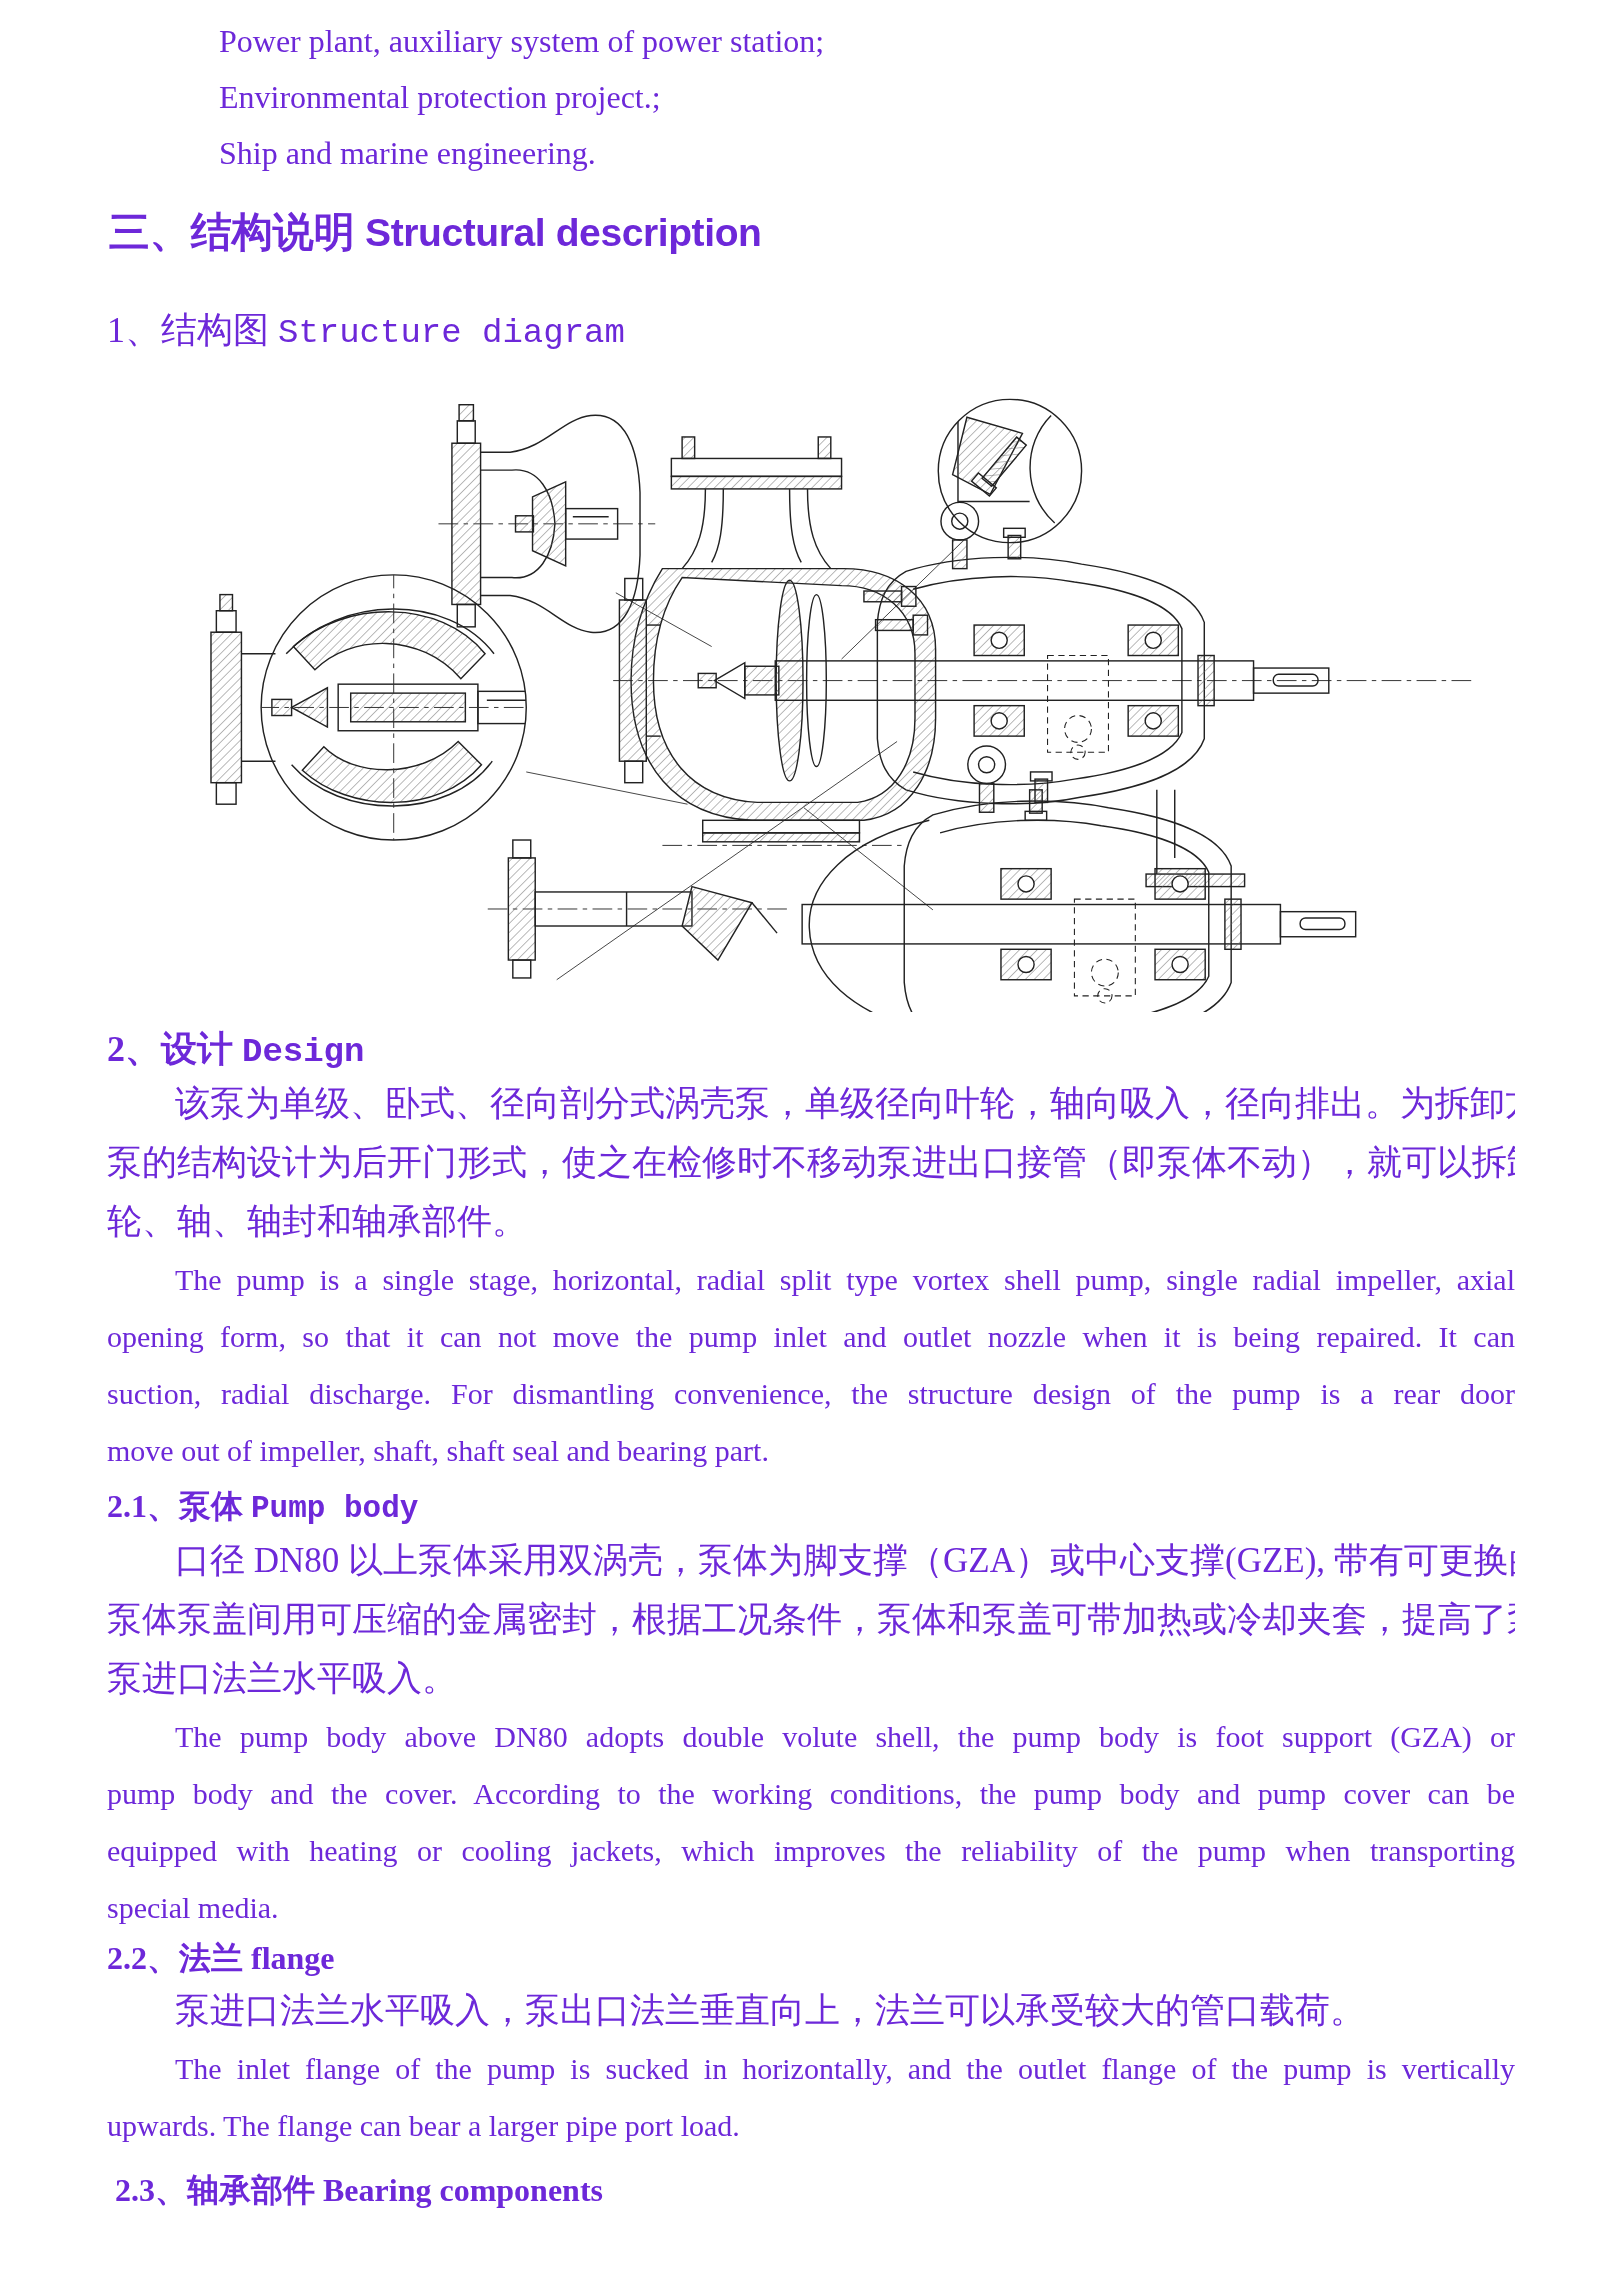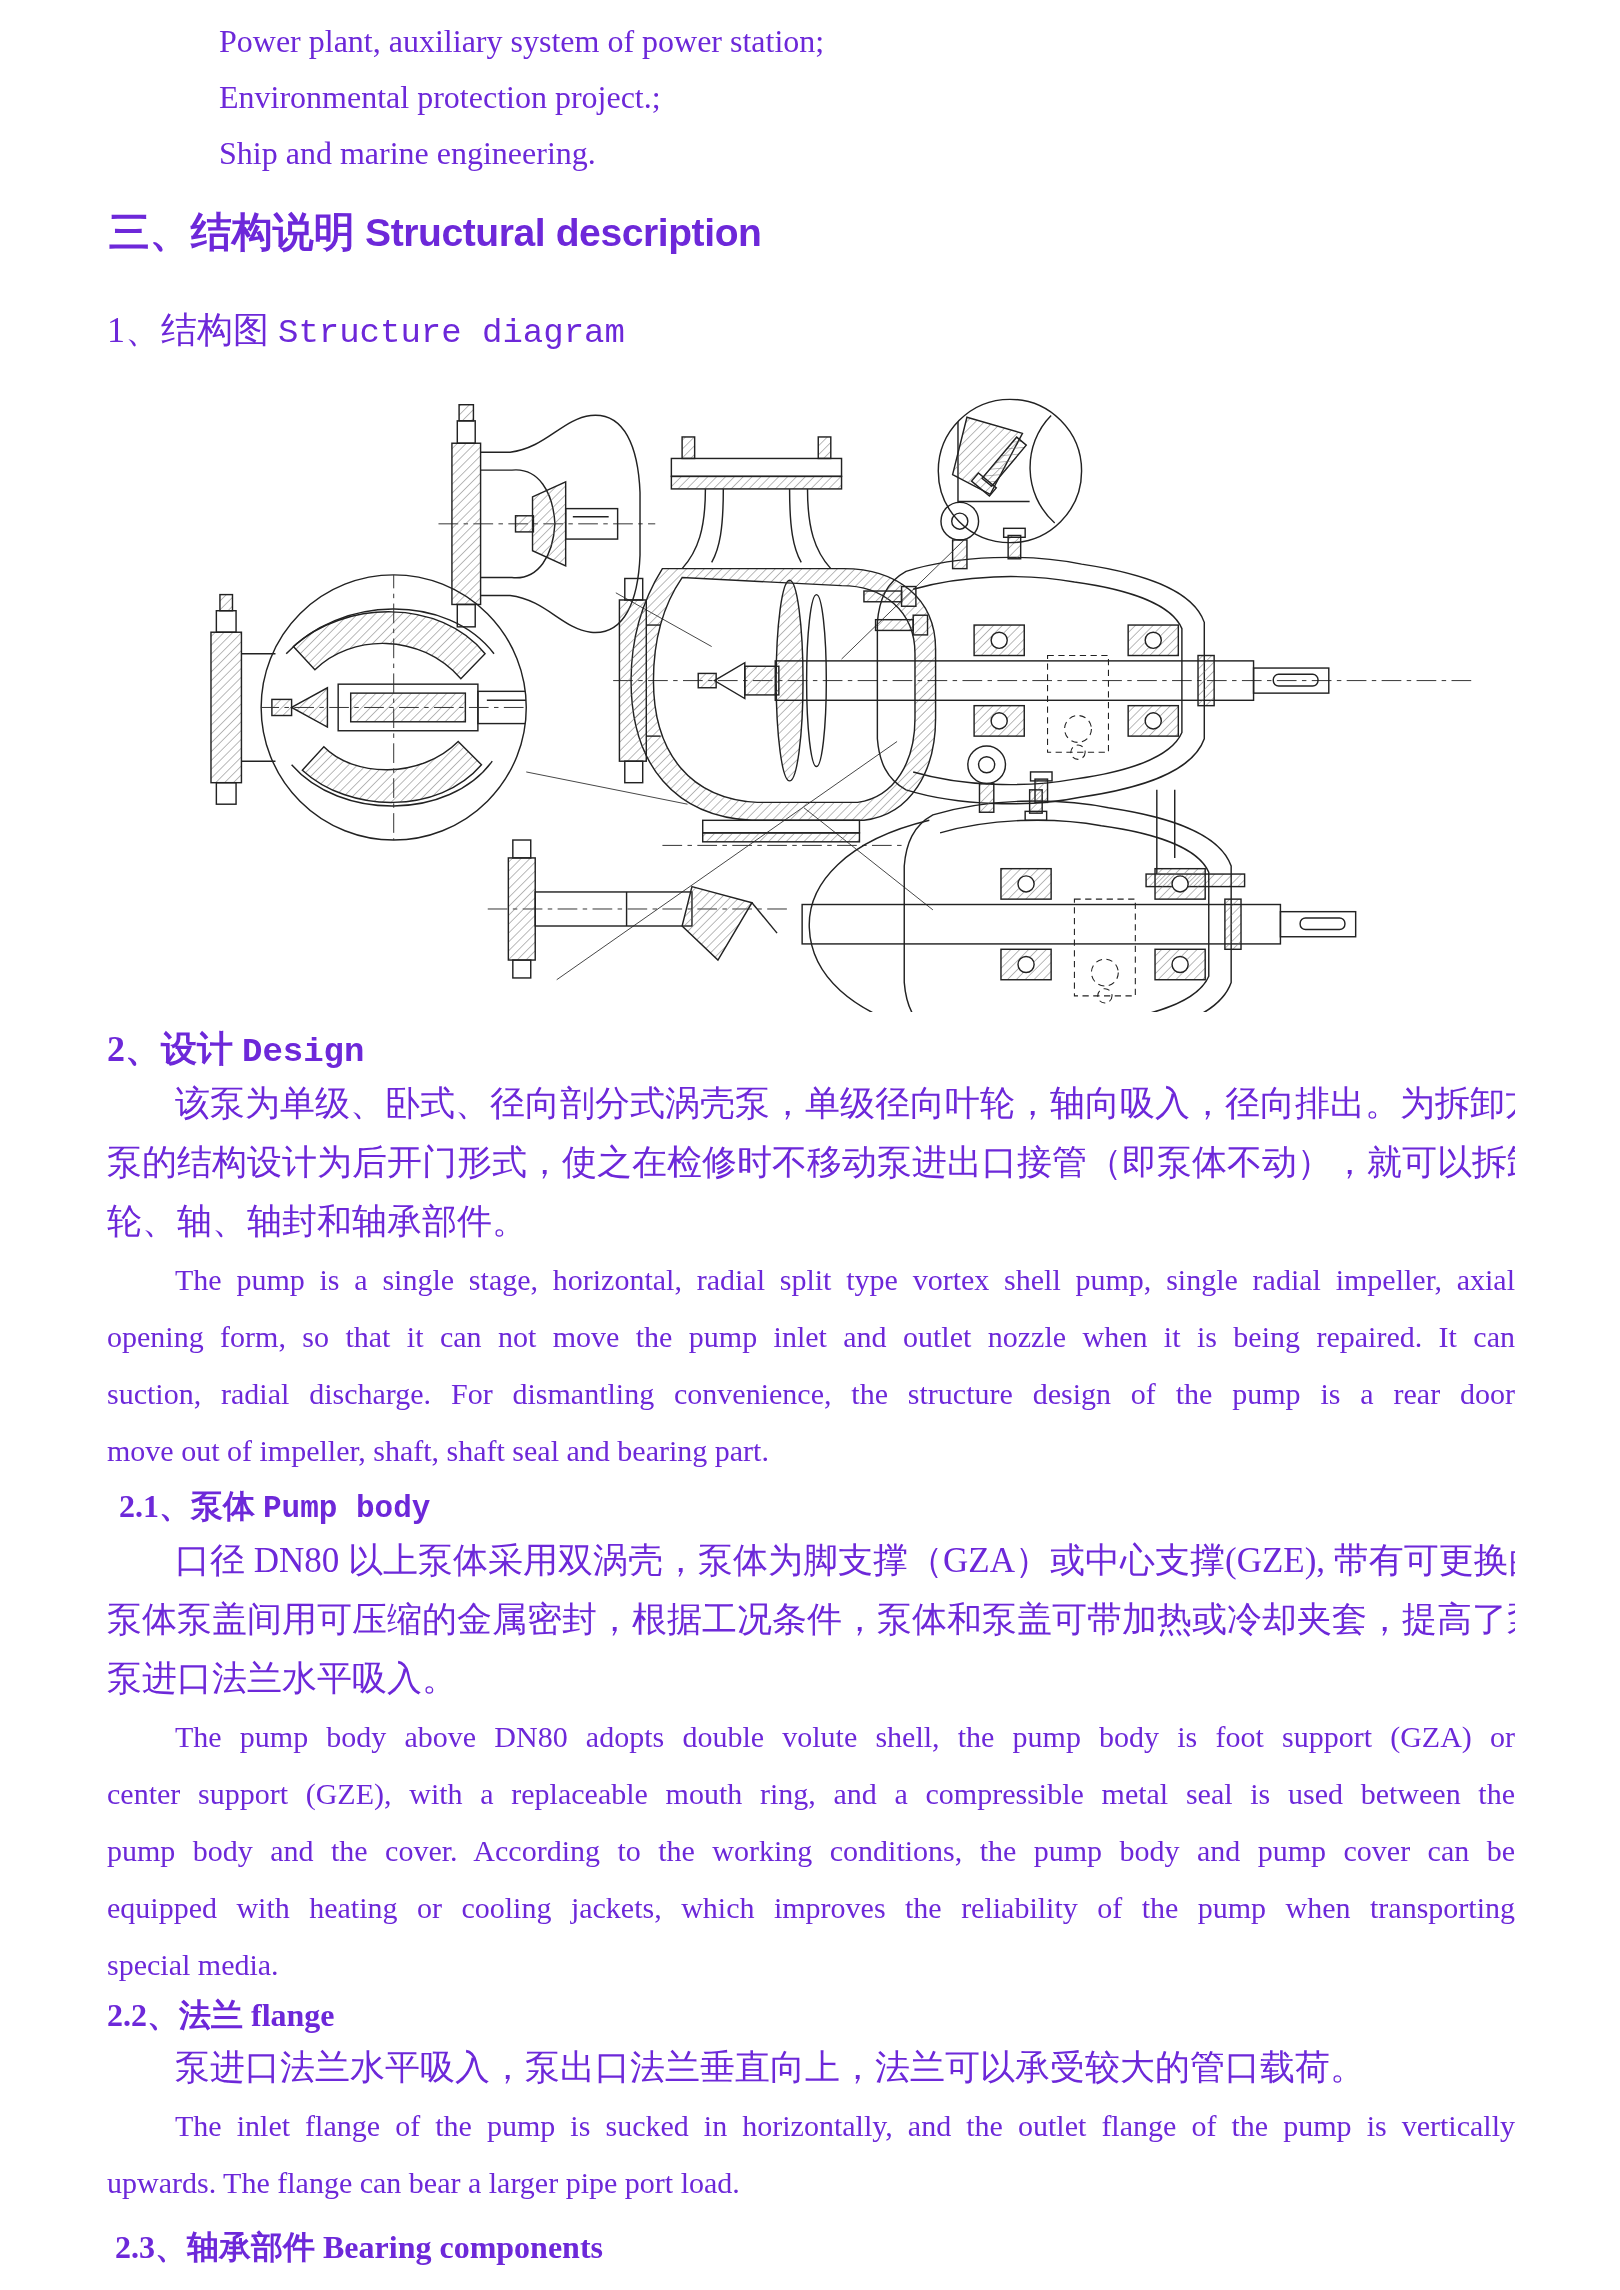--- a/index.html
+++ b/index.html
@@ -222,34 +222,33 @@
       <div class="line last">轮、轴、轴封和轴承部件。</div>
     </div>
 
     <div class="enp">
       <div class="line ind">The pump is a single stage, horizontal, radial split type vortex shell pump, single radial impeller, axial</div>
       <div class="line">opening form, so that it can not move the pump inlet and outlet nozzle when it is being repaired. It can</div>
       <div class="line">suction, radial discharge. For dismantling convenience, the structure design of the pump is a rear door</div>
       <div class="line last">move out of impeller, shaft, shaft seal and bearing part.</div>
     </div>
 
-    <div class="h3" style="margin-top:5.4px;margin-left:12px;">
+    <div class="h3" style="margin-top:5.4px;">
       <span>2.1、</span><span class="zh">泵体</span>
       <span class="en-mono">Pump body</span>
     </div>
 
     <div class="zhp">
       <div class="line ind">口径 DN80 以上泵体采用双涡壳，泵体为脚支撑（GZA）或中心支撑(GZE), 带有可更换的口环，</div>
       <div class="line">泵体泵盖间用可压缩的金属密封，根据工况条件，泵体和泵盖可带加热或冷却夹套，提高了泵在输</div>
       <div class="line last">泵进口法兰水平吸入。</div>
     </div>
 
     <div class="enp">
       <div class="line ind">The pump body above DN80 adopts double volute shell, the pump body is foot support (GZA) or</div>
-      <div class="line">center support (GZE), with a replaceable mouth ring, and a compressible metal seal is used between the</div>
       <div class="line">pump body and the cover. According to the working conditions, the pump body and pump cover can be</div>
       <div class="line">equipped with heating or cooling jackets, which improves the reliability of the pump when transporting</div>
       <div class="line last">special media.</div>
     </div>
 
     <div class="h3">
       <span>2.2、</span><span class="zh">法兰</span>
       <span class="en-serif">flange</span>
     </div>
 

